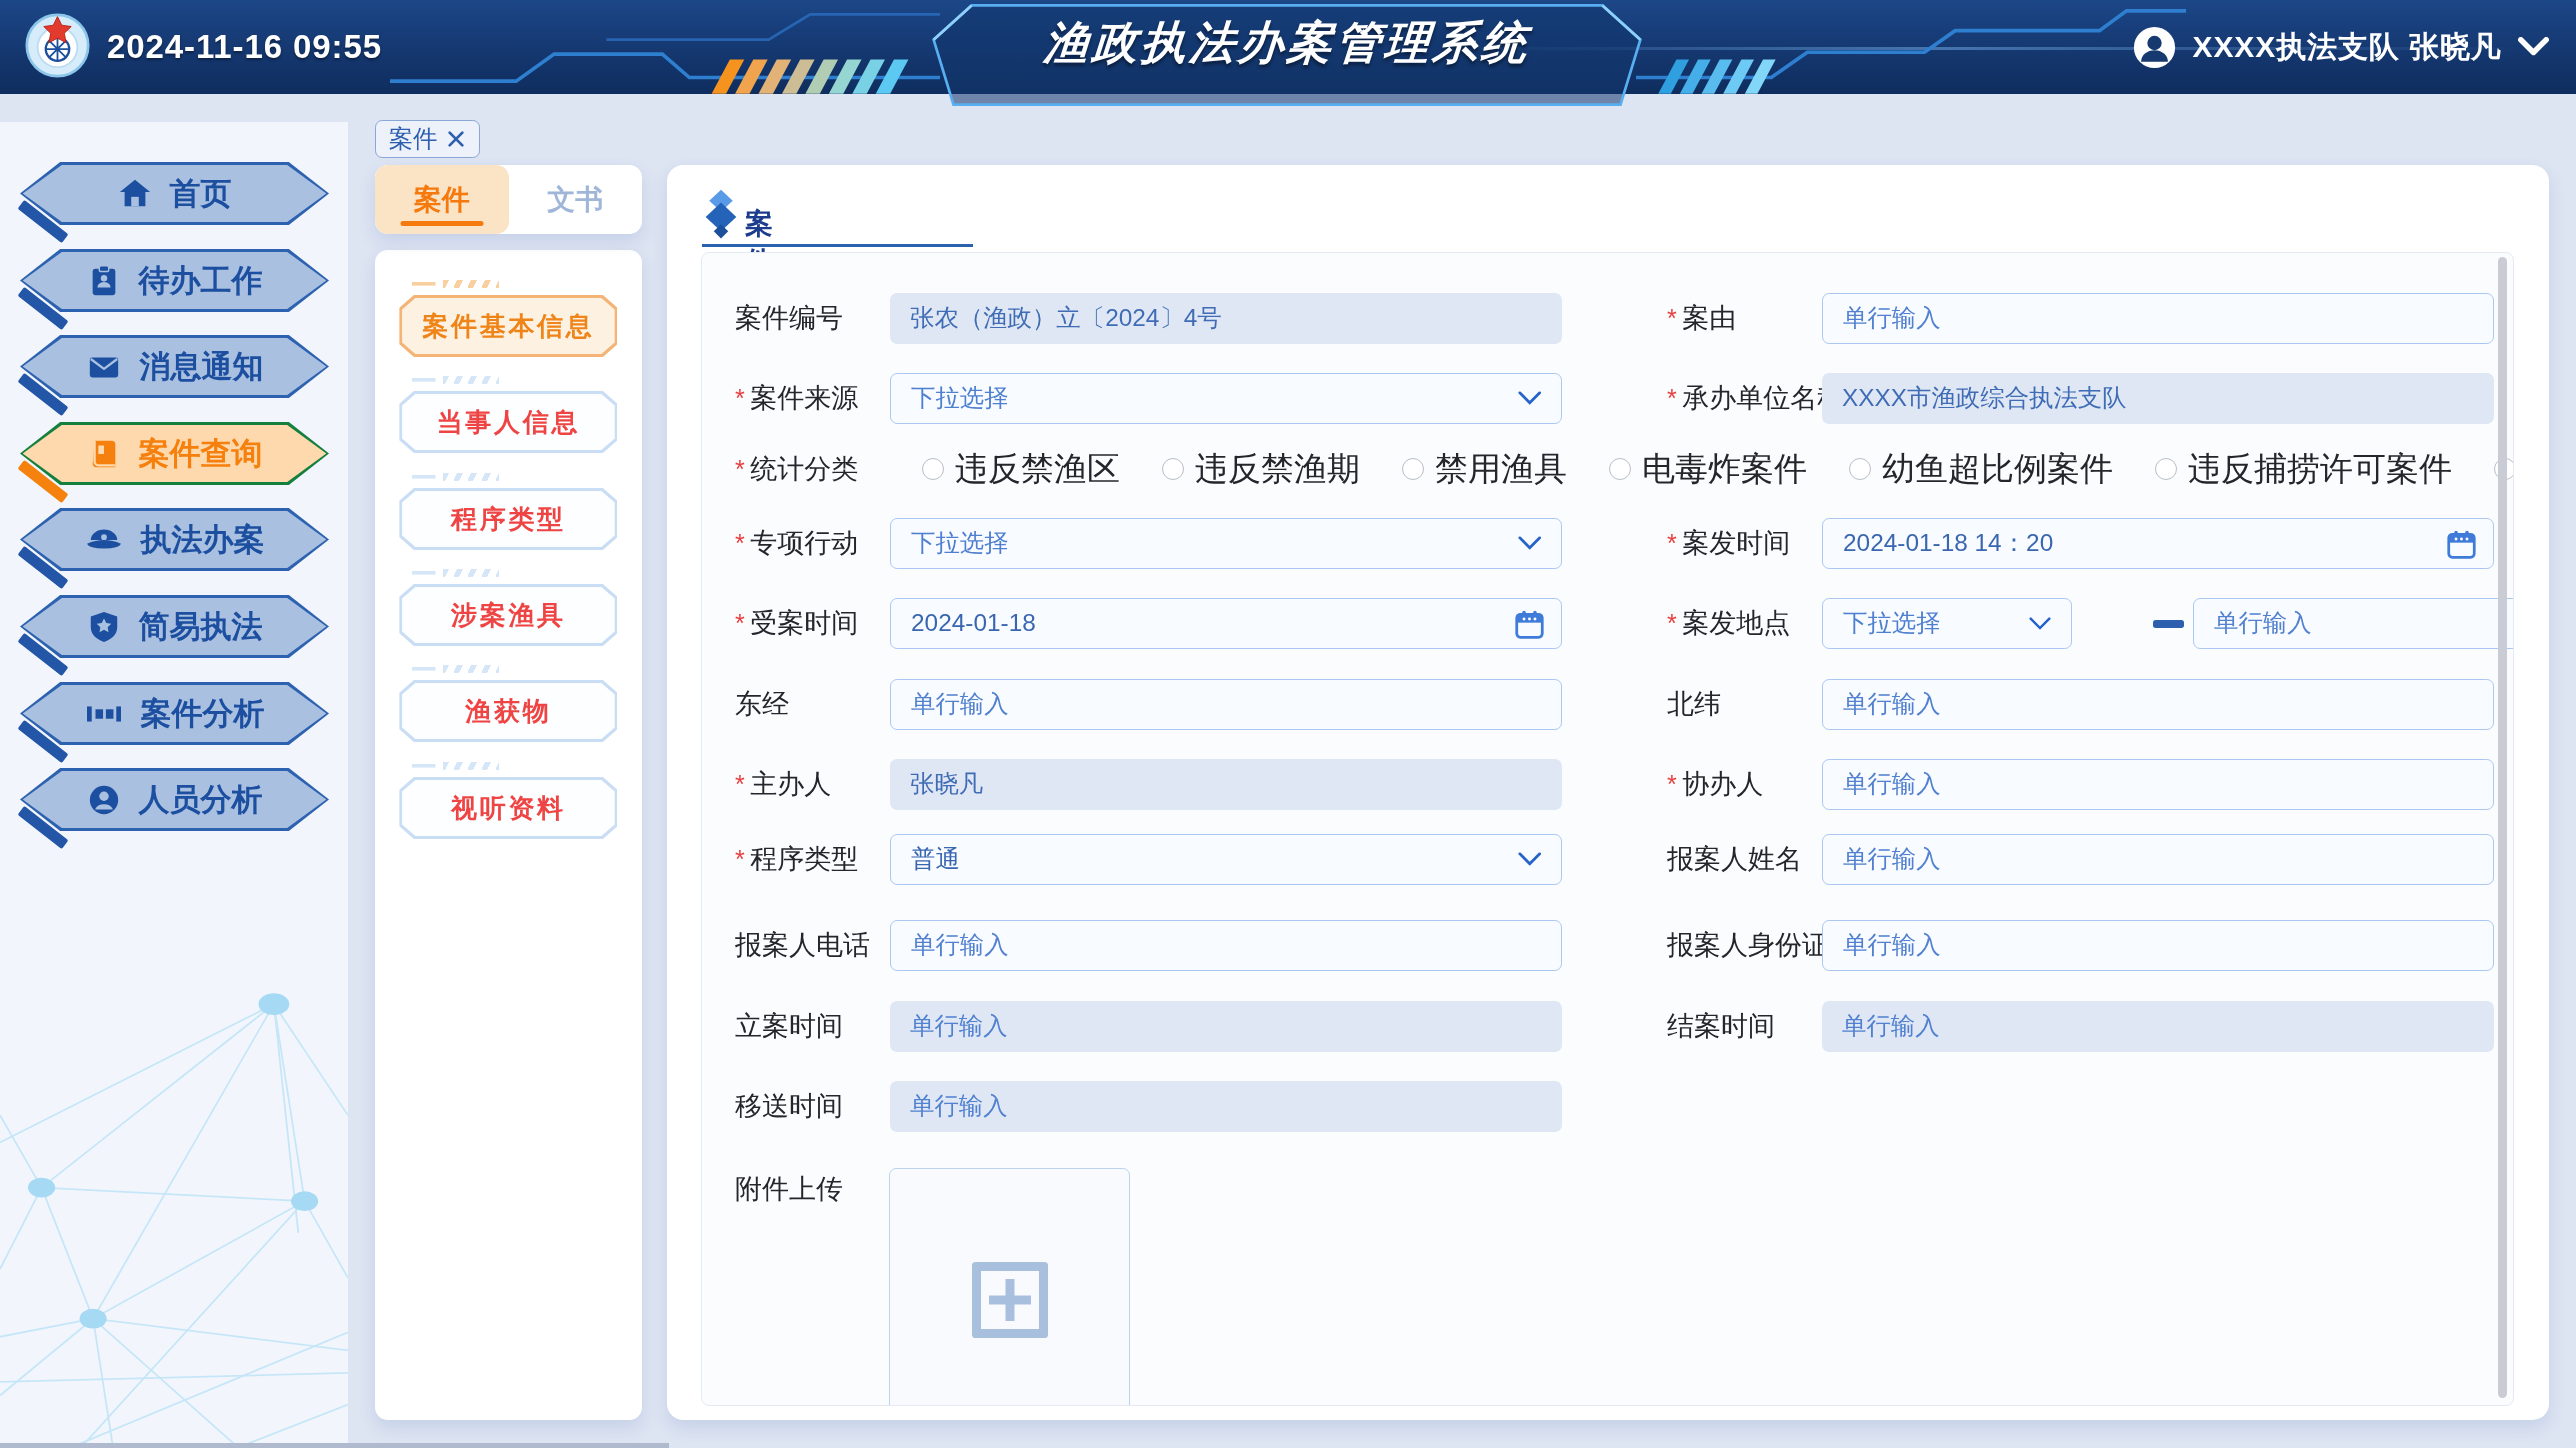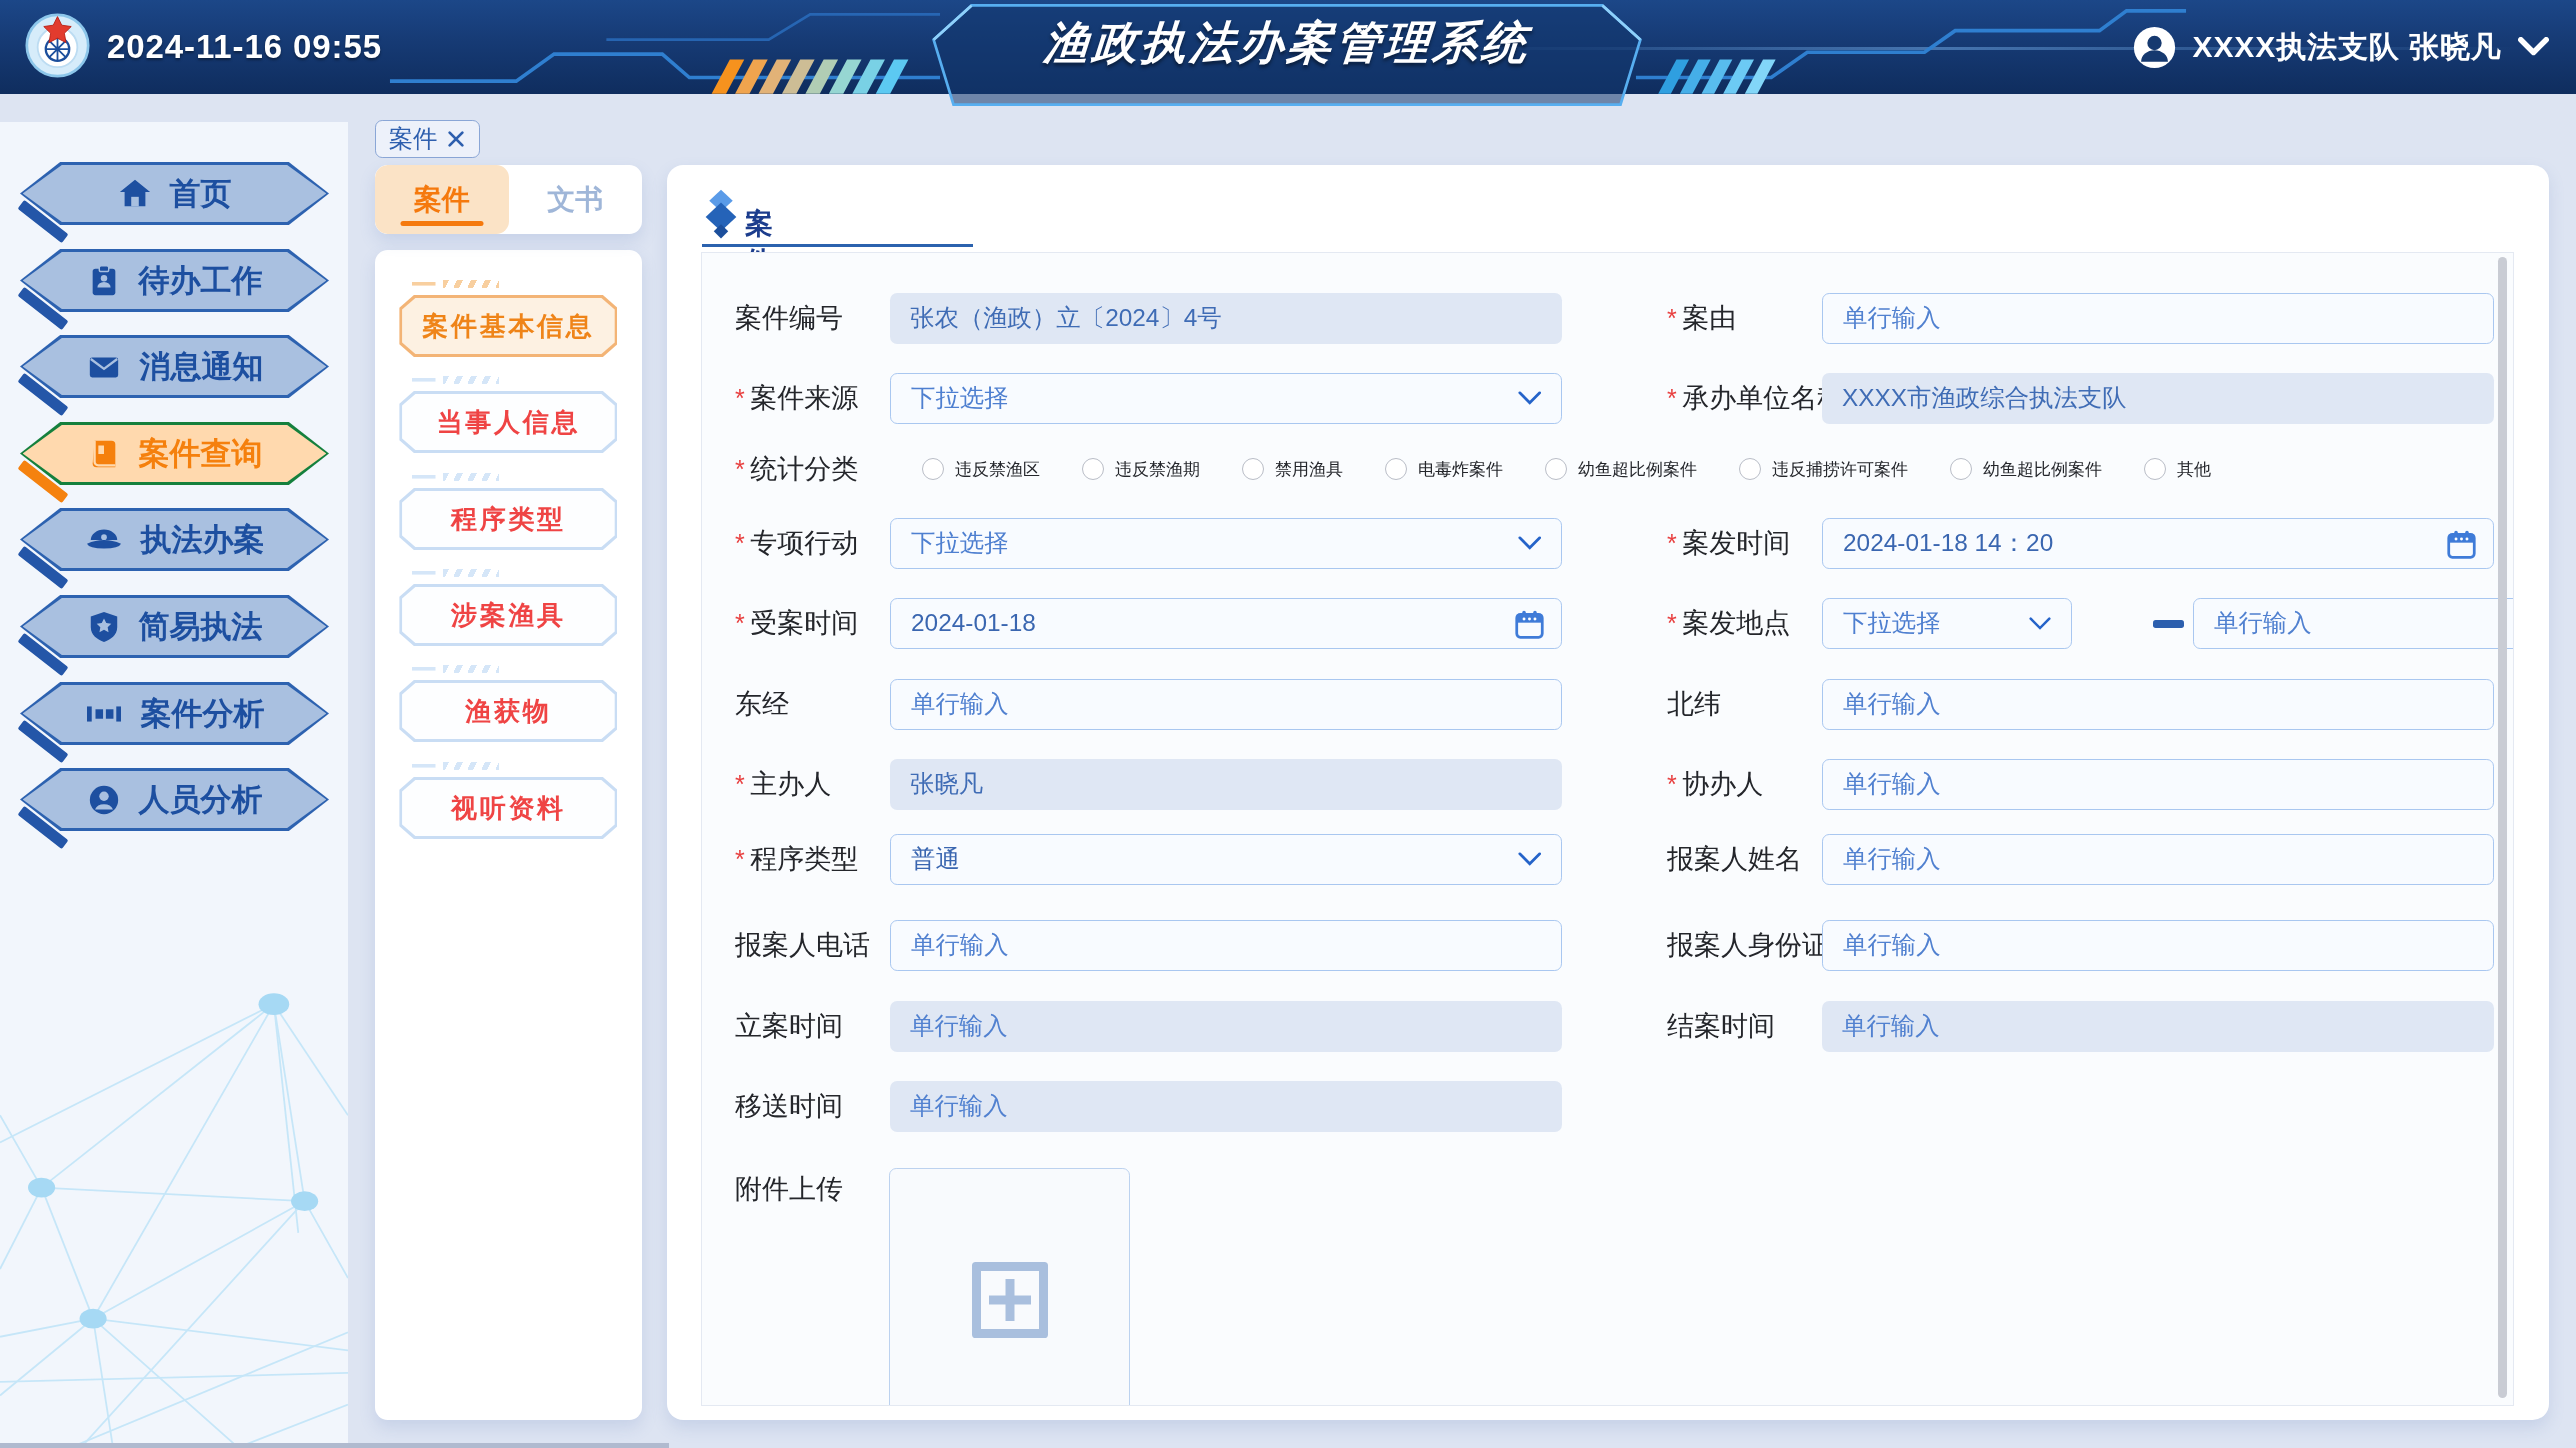--- a/index.html
+++ b/index.html
@@ -68,21 +68,21 @@
   .tech-btn.active .deco{background:
       linear-gradient(#f8cf9f,#f8cf9f) left center/23.5px 3.6px no-repeat,
       repeating-linear-gradient(115deg,#f8cf9f 0 5.4px,transparent 5.4px 12.7px) 31px 0/56px 8.1px no-repeat;}
   
   .mainpanel{position:absolute;left:667px;top:165px;width:1882px;height:1255px;background:#ffffff;border-radius:16.3px;
     box-shadow:0 7.2px 16.3px rgba(100,130,190,.18);z-index:3;}
   .sec-head{position:absolute;left:33px;top:16.3px;height:63px;}
   .sec-title{position:absolute;left:45px;top:23.5px;font-size:28px;font-weight:bold;color:#1c3d8d;letter-spacing:1.8px;}
   .sec-underline{position:absolute;left:1.8px;top:63px;width:271px;height:2.7px;background:#2b62ae;}
   .form-area{position:absolute;left:34px;top:87px;width:1813px;height:1154px;background:#fafcfe;
-    border:1.8px solid #e4e9f2;border-radius:0;box-sizing:border-box;overflow:hidden;}
+    border:1.8px solid #e4e9f2;border-radius:8px;box-sizing:border-box;overflow:hidden;}
   .vscroll{position:absolute;right:6.3px;top:3.6px;width:9px;height:1141px;background:#c9ccd4;border-radius:4.5px;}
   
   .cell{position:absolute;height:52px;}
   .cell .lbl{position:absolute;left:0;top:0;height:52px;display:flex;align-items:center;
     font-size:27px;color:#24262b;white-space:nowrap;}
   .req{color:#e84040;margin-right:5.4px;font-size:25px;}
   .c-left{left:33px;}   
   .c-right{left:965px;}
   .fld{position:absolute;left:155px;top:0.9px;width:672px;height:51px;border-radius:7.2px;box-sizing:border-box;
     display:flex;align-items:center;padding:0 20px;font-size:24.4px;}
@@ -91,21 +91,21 @@
   .fld input{width:100%;border:none;background:transparent;outline:none;font:inherit;color:#3f6cb5;padding:0;}
   .fld input::placeholder{color:#5181d0;opacity:1;}
   .sel-text{flex:1;color:#4e7fd0;}
   .sel-text.value{color:#3a66b0;}
   .chev{margin-left:9px;display:flex;}
   .cal{position:absolute;right:16.3px;top:10px;}
   .dateval{color:#3a66b0;}
   .radios{position:absolute;left:187px;top:0;height:52px;display:flex;align-items:center;gap:42px;white-space:nowrap;}
   .radio{display:flex;align-items:center;gap:11px;cursor:pointer;}
   .rdot{width:22px;height:22px;border:1.8px solid #b9bdc7;border-radius:50%;background:#ffffff;box-sizing:border-box;}
-  .radio span.rlbl{font-size:17px;color:#24262b;}
+  .radio span.rlbl{font-size:33px;color:#24262b;}
   .range-dash{position:absolute;left:486px;top:22.6px;width:31px;height:8.1px;background:#2c5fae;border-radius:2.7px;}
   .fld.place-sel{width:250px;}
   .fld.place-in{left:526px;width:363px;}
   .upload-box{position:absolute;left:187px;top:915px;width:241px;height:264px;background:#f8fafd;
     border:1.8px solid #bcd2ef;border-radius:7.2px;box-sizing:border-box;display:flex;align-items:center;justify-content:center;cursor:pointer;}
   .plus-sq{width:76px;height:76px;border:9px solid #a9bfde;border-radius:3.6px;position:relative;box-sizing:border-box;}
   .plus-sq:before{content:"";position:absolute;left:50%;top:50%;transform:translate(-50%,-50%);width:42px;height:9px;background:#a9bfde;}
   .plus-sq:after{content:"";position:absolute;left:50%;top:50%;transform:translate(-50%,-50%);width:9px;height:42px;background:#a9bfde;}
   .hscroll{position:absolute;left:0;bottom:0;width:669px;height:5.4px;background:#b0bacf;}
 </style>

